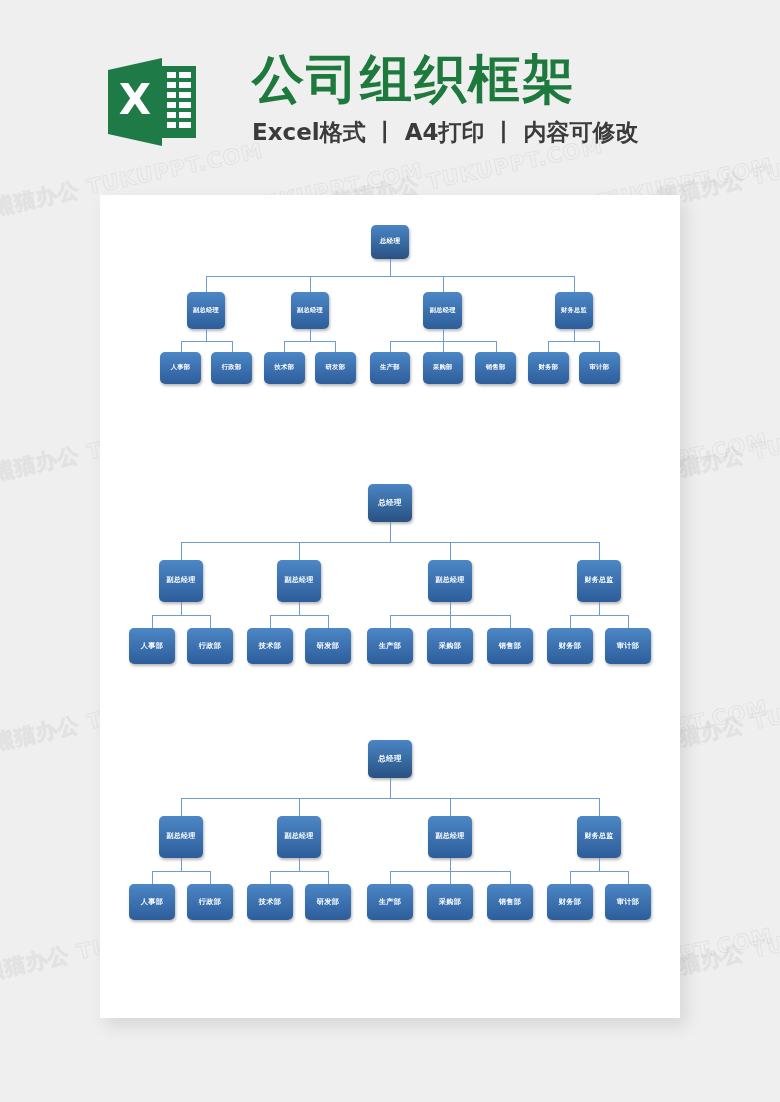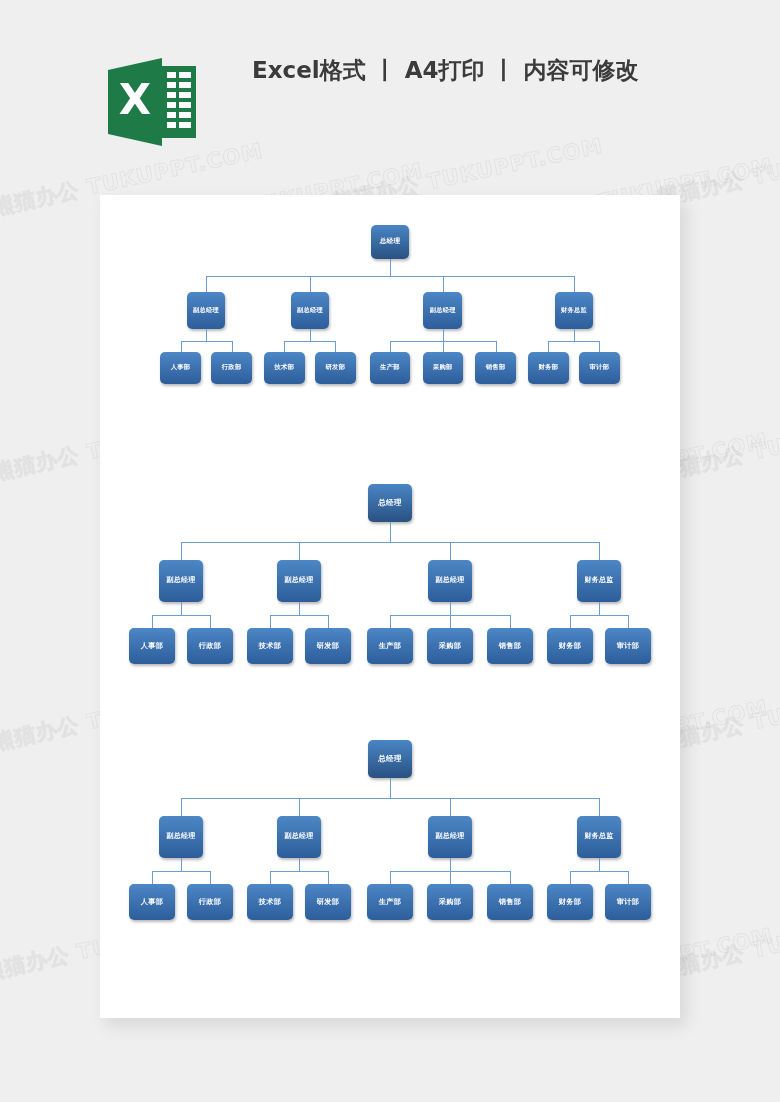--- a/index.html
+++ b/index.html
@@ -133,20 +133,21 @@
         <rect x="63" y="30" width="24" height="6" fill="#ffffff"></rect>
         <rect x="63" y="40" width="24" height="6" fill="#ffffff"></rect>
         <rect x="63" y="50" width="24" height="6" fill="#ffffff"></rect>
         <rect x="63" y="60" width="24" height="6" fill="#ffffff"></rect>
         <rect x="63" y="70" width="24" height="6" fill="#ffffff"></rect>
         <rect x="72" y="18" width="3" height="62" fill="#1e7a46"></rect>
         <text x="31" y="62" text-anchor="middle" font-family="DejaVu Sans, sans-serif" font-size="42" font-weight="700" fill="#ffffff">X</text>
       </svg>
     </div>
     <div class="title-block">
+      <div class="main-title">公司组织框架</div>
       <div class="sub-title">Excel格式 丨 A4打印 丨 内容可修改</div>
     </div>
   </div>
 
   <div class="paper">
     <div id="charts-host">
         <div class="chart" style="top: 25px; height: 210px;">
           <div class="node root" style="left: 270.64px; top: 5.28px; width: 38.72px; height: 33.44px; font-size: 6.6px;">总经理</div>
           <div class="line v" style="left: 290px; top: 38.72px; height: 17.6px;"></div>
           <div class="line h" style="left: 106.08px; top: 56.32px; width: 367.84px;"></div>

